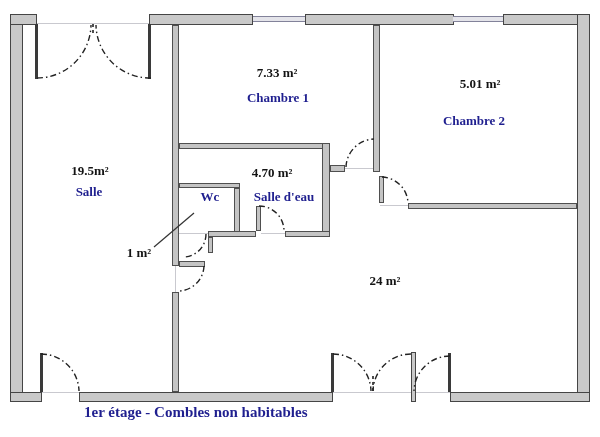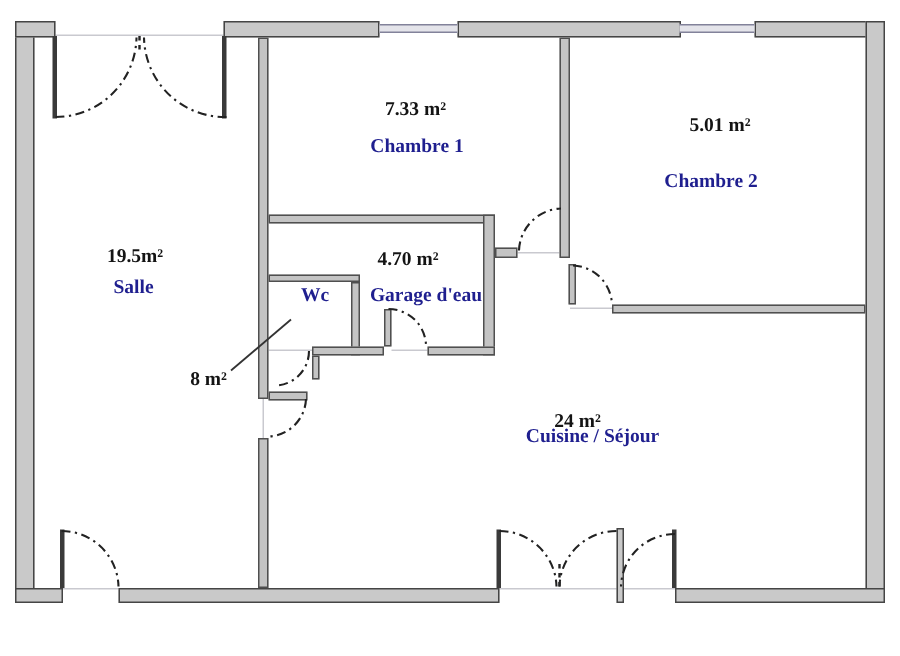--- a/index.html
+++ b/index.html
@@ -93,20 +93,20 @@
     <path class="leader" d="M 154 247 L 194 213"></path>
   </svg>
 
   <div class="lbl area" style="left:90px;top:170px;">19.5m²</div>
   <div class="lbl rname" style="left:89px;top:191px;">Salle</div>
   <div class="lbl area" style="left:277px;top:72px;">7.33 m²</div>
   <div class="lbl rname" style="left:278px;top:97px;">Chambre 1</div>
   <div class="lbl area" style="left:480px;top:83px;">5.01 m²</div>
   <div class="lbl rname" style="left:474px;top:92px;margin-top:28px;">Chambre 2</div>
   <div class="lbl area" style="left:272px;top:172px;">4.70 m²</div>
-  <div class="lbl rname" style="left:284px;top:196px;">Garage d'eau</div>
+  <div class="lbl rname" style="left:284px;top:196px;">Salle d'eau</div>
   <div class="lbl rname" style="left:210px;top:196px;">Wc</div>
-  <div class="lbl area" style="left:139px;top:252px;">8 m²</div>
+  <div class="lbl area" style="left:139px;top:252px;">1 m²</div>
   <div class="lbl area" style="left:385px;top:280px;">24 m²</div>
-  <div class="lbl rname" style="left:395px;top:290px;">Cuisine / Séjour</div>
 
+  <div class="caption" style="left:84px;top:404px;">1er étage - Combles non habitables</div>
 
 </div>
 
 </body></html>

